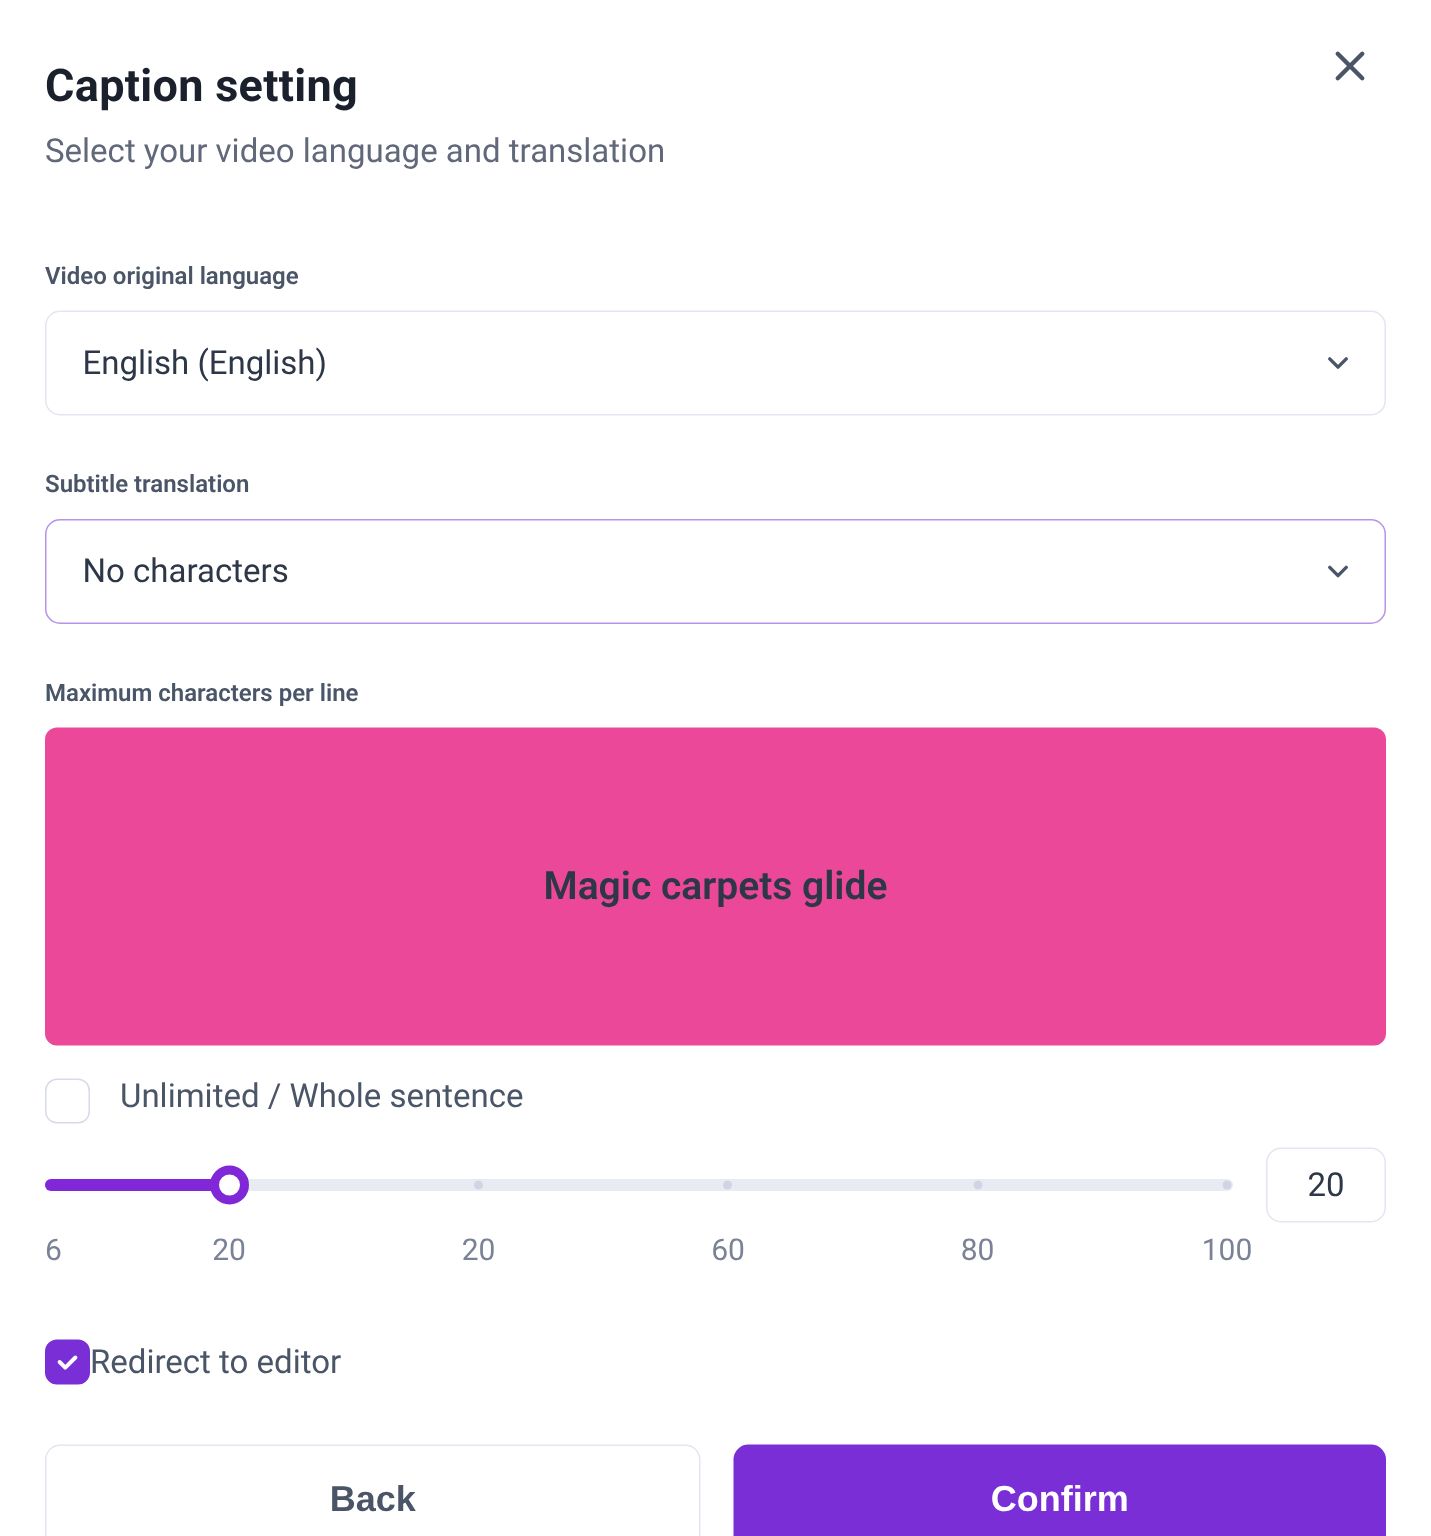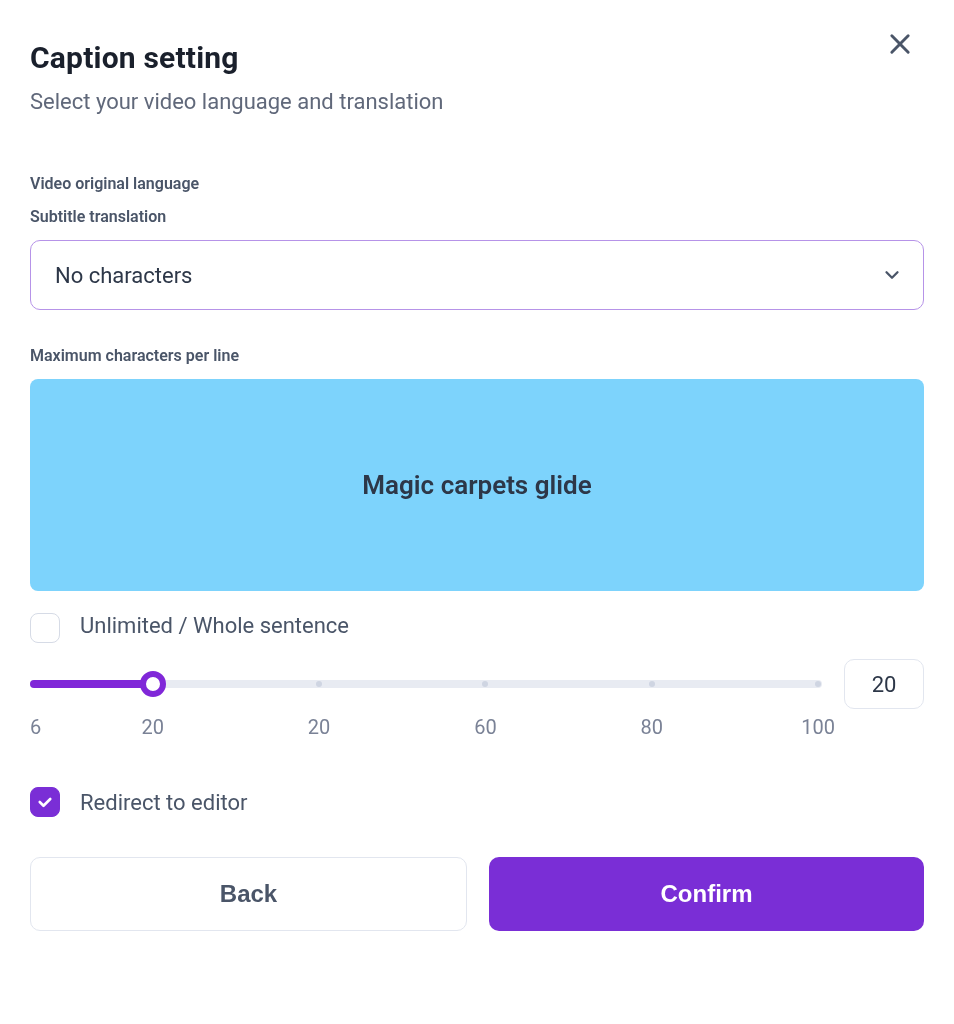--- a/index.html
+++ b/index.html
@@ -67,21 +67,21 @@
   .select.highlight {
     border: 1px solid #b693e8;
   }
   .chevron {
     color: #4a5568;
     display: inline-flex;
   }
   .chevron svg { width: 22px; height: 22px; }
   .preview-box {
     width: 100%;
-    background: #7dd3fc;
+    background: #ec4899;
     border-radius: 8px;
     height: 212px;
     display: flex;
     align-items: center;
     justify-content: center;
     margin-top: 14px;
     margin-bottom: 22px;
   }
   .preview-text {
     font-size: 26px;
@@ -190,21 +190,20 @@
   .tick-label {
     position: absolute;
     top: 0;
     transform: translateX(-50%);
     font-size: 20px;
     color: #7a8296;
   }
   .redirect-row {
     display: flex;
     align-items: center;
-    gap: 20px;
     margin-bottom: 40px;
   }
   .buttons {
     display: flex;
     gap: 22px;
   }
   .btn {
     flex: 1;
     height: 74px;
     border-radius: 10px;
@@ -237,20 +236,28 @@
         <line x1="5" y1="5" x2="19" y2="19"></line>
           <line x1="19" y1="5" x2="5" y2="19"></line>
       </svg>
     </span>
   </div>
 
   <h1 class="title">Caption setting</h1>
   <p class="subtitle">Select your video language and translation</p>
 
   <div class="field-label">Video original language</div>
+  <div class="select">
+    <span>English (English)</span>
+    <span class="chevron">
+      <svg viewBox="0 0 24 24" fill="none" stroke="currentColor" stroke-width="2.5" stroke-linecap="round" stroke-linejoin="round">
+        <polyline points="6 9 12 15 18 9"></polyline>
+      </svg>
+    </span>
+  </div>
 
   <div class="field-label">Subtitle translation</div>
   <div class="select highlight">
     <span>No characters</span>
     <span class="chevron">
       <svg viewBox="0 0 24 24" fill="none" stroke="currentColor" stroke-width="2.5" stroke-linecap="round" stroke-linejoin="round">
         <polyline points="6 9 12 15 18 9"></polyline>
       </svg>
     </span>
   </div>

